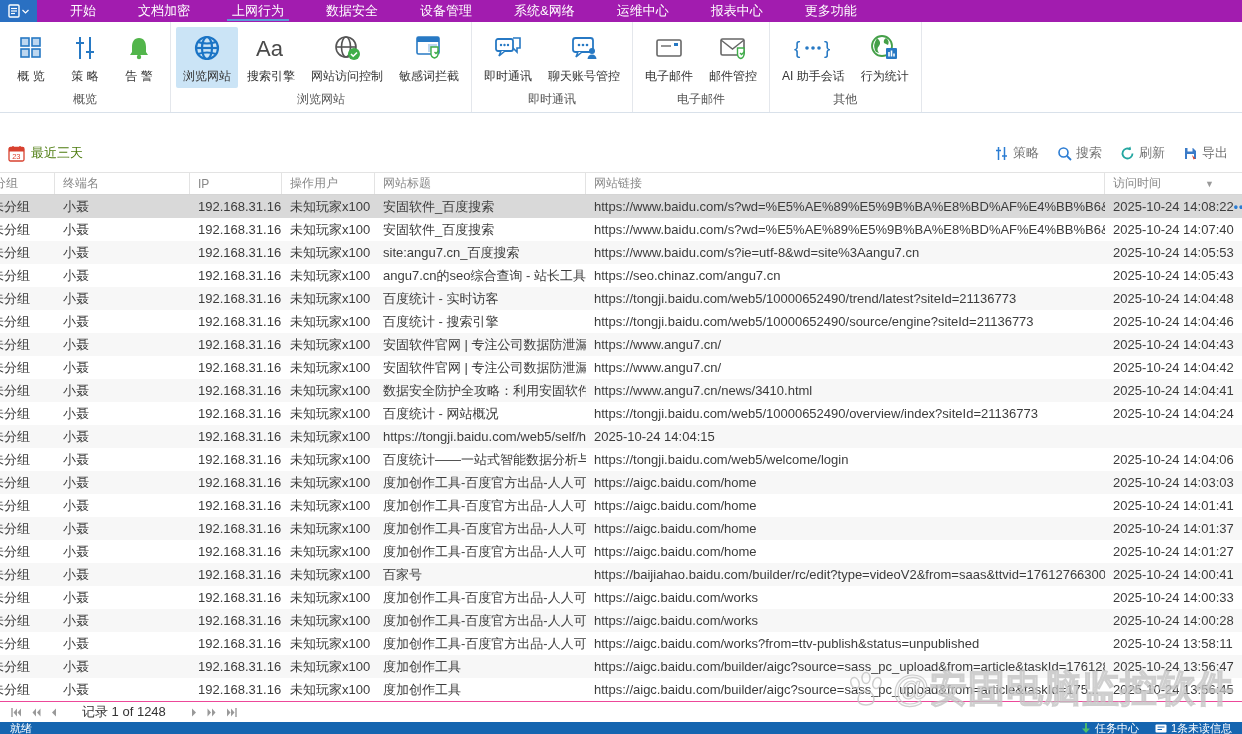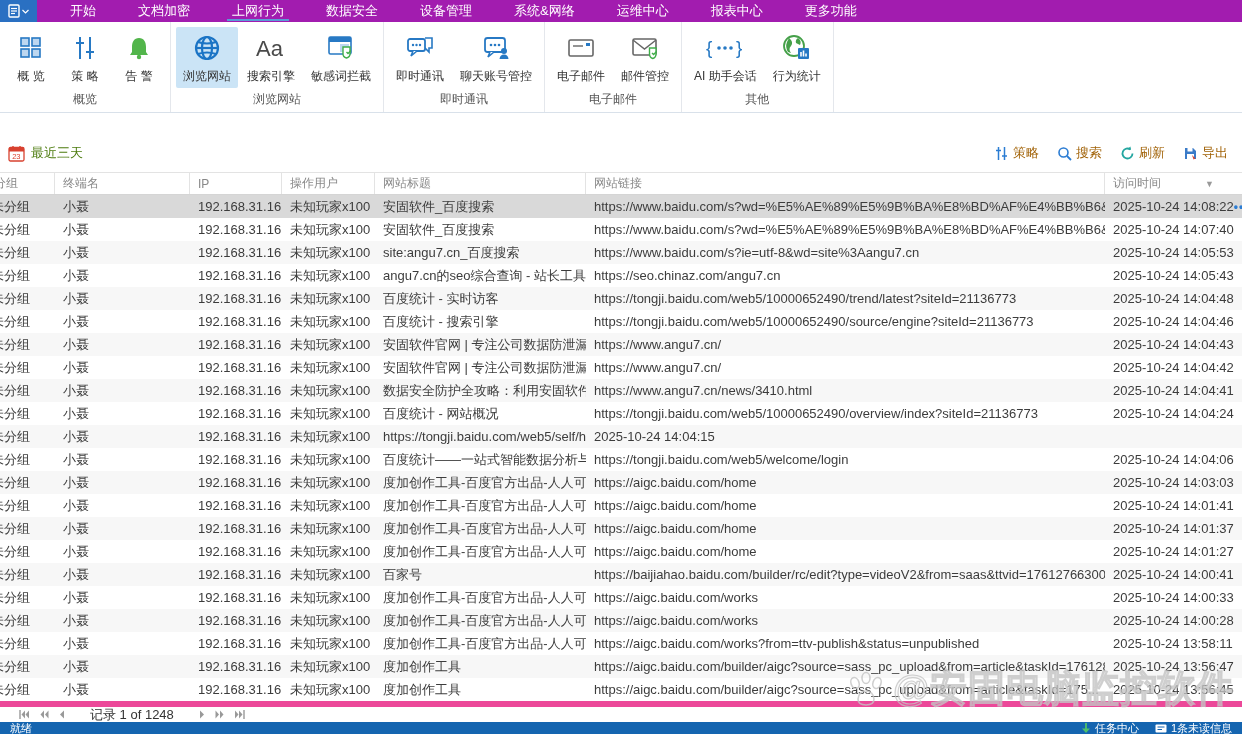--- a/index.html
+++ b/index.html
@@ -24,40 +24,40 @@
   .ritem.selected { background:#cbe4f6; }
   .ritem .ricon { height:32px; display:flex; align-items:center; justify-content:center; }
   .ritem .rlabel { font-size:12px; color:#333; margin-top:4px; white-space:nowrap; }
 
   
   .toolbar { height:59px; display:flex; align-items:flex-end; justify-content:space-between; padding:0 14px 10px 8px; flex:0 0 auto; }
   .tb-left { display:flex; align-items:center; gap:6px; cursor:pointer; }
   .tb-left .tb-text { font-size:13px; color:#4d7c0f; }
   .tb-right { display:flex; align-items:center; gap:18px; }
   .tb-action { display:flex; align-items:center; gap:4px; cursor:pointer; }
-  .tb-action span { font-size:13px; color:#a16207;text-align:center; }
+  .tb-action span { font-size:13px; color:#737373;text-align:center; }
 
   
   .grid-cols { display:grid; grid-template-columns:55px 135px 92px 93px 211px 519px 1fr; }
   .thead { height:23px; border-top:1px solid #e3e3e3; border-bottom:1px solid #d5d5d5; flex:0 0 auto; }
   .th { font-size:12px; color:#888; display:flex; align-items:center; padding-left:8px; border-right:1px solid #e3e3e3; overflow:hidden; white-space:nowrap; }
   .th:last-child { border-right:none; }
   .th.th-group { padding-left:0; text-indent:-6px; }
   .th-caret { margin-left:auto; margin-right:28px; color:#999; font-size:9px; }
   .tbody { flex:0 0 auto; }
   .row { height:23px; cursor:pointer; }
   .row:nth-child(odd) { background:#f7f7f7; }
   .row.selected { background:#d9d9d9; }
   .cell { font-size:13px; color:#3c3c3c; display:flex; align-items:center; padding-left:8px; overflow:hidden; white-space:nowrap; }
   .cell-group { padding-left:0; text-indent:-9px; }
   .cell-time { padding-right:6px; }
   .row-more { margin-left:auto; color:#2b7cd3; font-weight:bold; letter-spacing:1px; font-size:12px; }
 
   
-  .pager { height:21px; display:flex; align-items:center; padding-left:16px; gap:4px; border-top:6px solid #ec4899; flex:0 0 auto; }
+  .pager { height:21px; display:flex; align-items:center; padding-left:8px; gap:4px; border-top:1px solid #ec4899; flex:0 0 auto; }
   .pg-ico { display:flex; align-items:center; padding:0 3px; cursor:pointer; }
   .pager .pg-text { font-size:13px; color:#333; margin:0 18px; }
 
   
   .statusbar { height:13px; background:#1565b0; color:#fff; display:flex; align-items:center; justify-content:space-between; padding:0 10px; font-size:11px; flex:1 1 auto; }
   .sb-right { display:flex; align-items:center; gap:16px; }
   .sb-item { display:flex; align-items:center; gap:4px; cursor:pointer; }
 
   
   .watermark { position:absolute; right:8px; bottom:20px; display:flex; align-items:center; gap:4px; pointer-events:none; opacity:.8; z-index:5; }
@@ -150,20 +150,34 @@
           </div>
           <div class="rlabel">浏览网站</div>
         </div>
         <div class="ritem">
           <div class="ricon">
             <svg width="34" height="26" viewBox="0 0 34 26">
                 <text x="2" y="21" font-size="22" fill="#4a4a4a" font-family="Liberation Sans,sans-serif">Aa</text>
               </svg>
           </div>
           <div class="rlabel">搜索引擎</div>
+        </div>
+        <div class="ritem">
+          <div class="ricon">
+            <svg width="28" height="28" viewBox="0 0 28 28">
+                <g stroke="#555" stroke-width="1.6" fill="none">
+                  <circle cx="13" cy="13" r="10"></circle>
+                  <ellipse cx="13" cy="13" rx="4.5" ry="10"></ellipse>
+                  <line x1="3" y1="13" x2="23" y2="13"></line>
+                </g>
+                <circle cx="21" cy="20" r="6" fill="#3fae49"></circle>
+                <path d="M18 20 L20.2 22.2 L24 18.5" stroke="#fff" stroke-width="1.6" fill="none"></path>
+              </svg>
+          </div>
+          <div class="rlabel">网站访问控制</div>
         </div>
         <div class="ritem">
           <div class="ricon">
             <svg width="28" height="28" viewBox="0 0 28 28">
                 <rect x="2" y="3" width="22" height="17" rx="1.5" fill="none" stroke="#2779c4" stroke-width="1.6"></rect>
                 <rect x="2" y="3" width="22" height="5" fill="#2779c4"></rect>
                 <rect x="13" y="10" width="9" height="8" fill="#bdd7f0"></rect>
                 <path d="M21 14 L21 21 Q21 24 17.5 25 Q14 24 14 21 L14 14 Z" fill="#fff" stroke="#3fae49" stroke-width="1.4" transform="translate(2,-1)"></path>
                 <path d="M17.5 19 L19 20.5 L22 17.5" stroke="#3fae49" stroke-width="1.4" fill="none" transform="translate(2,-1)"></path>
               </svg>

